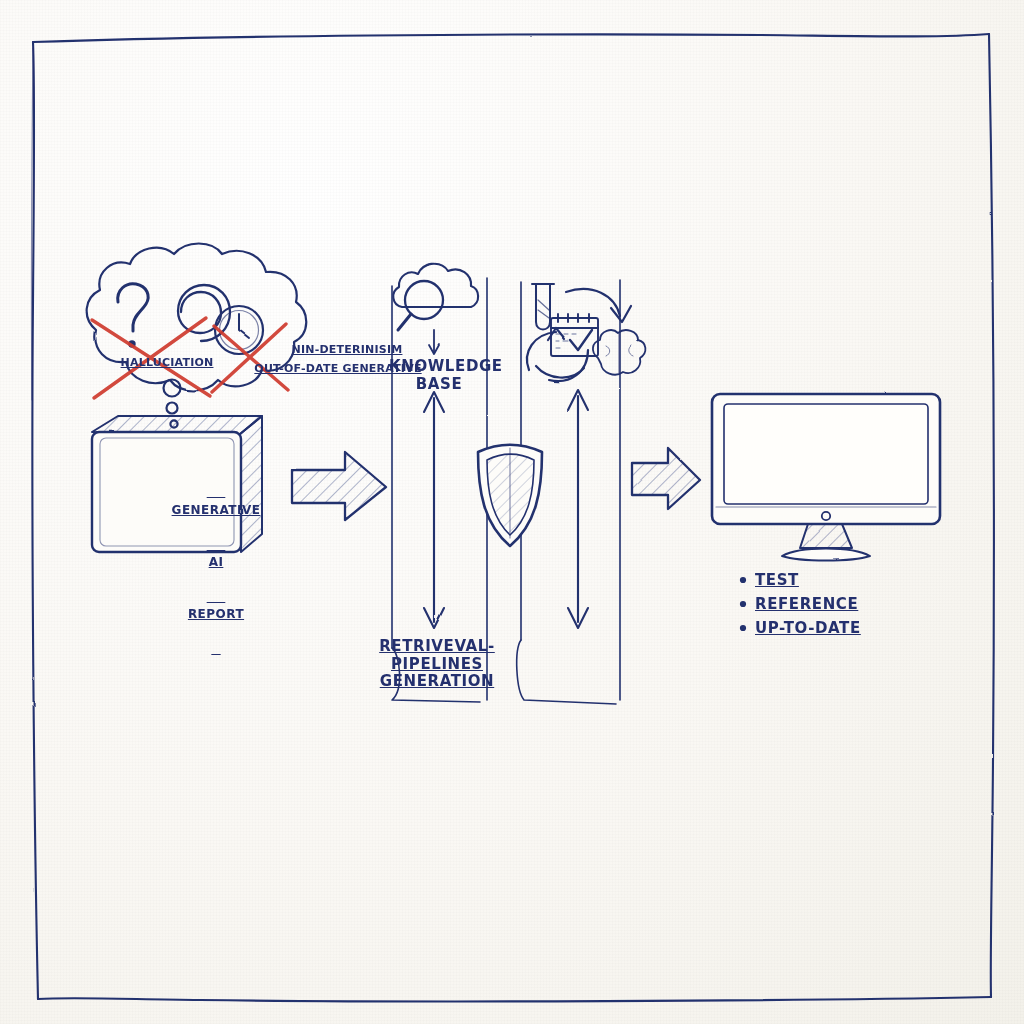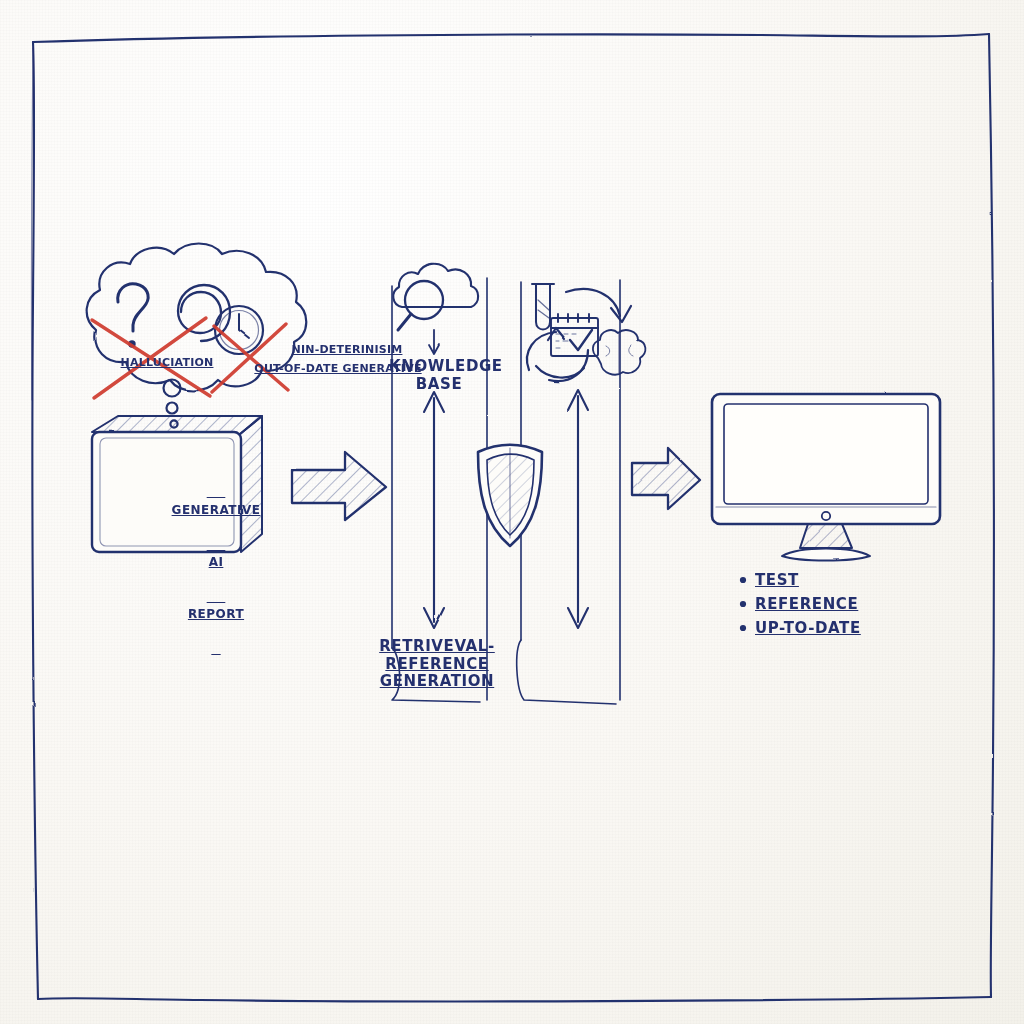--- a/index.html
+++ b/index.html
@@ -254,21 +254,21 @@
   <div class="lbl left" style="left:128px;top:467px;width:120px;font-size:12px;line-height:1.45;margin-left:28px;">
     <div>GENERATIVE</div>
     <div>AI</div>
     <div>REPORT</div>
   </div>
 
   <div class="lbl sm" style="left:389px;top:358px;width:100px;">KNOWLEDGE
 BASE</div>
 
   <div class="lbl sm left" style="left:372px;top:638px;width:130px;">RETRIVEVAL-
-REFERENCE
+PIPELINES
 GENERATION</div>
 
 
 
   <div class="lbl sm left" style="left:755px;top:572px;">TEST</div>
   <div class="lbl sm left" style="left:755px;top:596px;">REFERENCE</div>
   <div class="lbl sm left" style="left:755px;top:620px;">UP-TO-DATE</div>
 
 </div>
 

